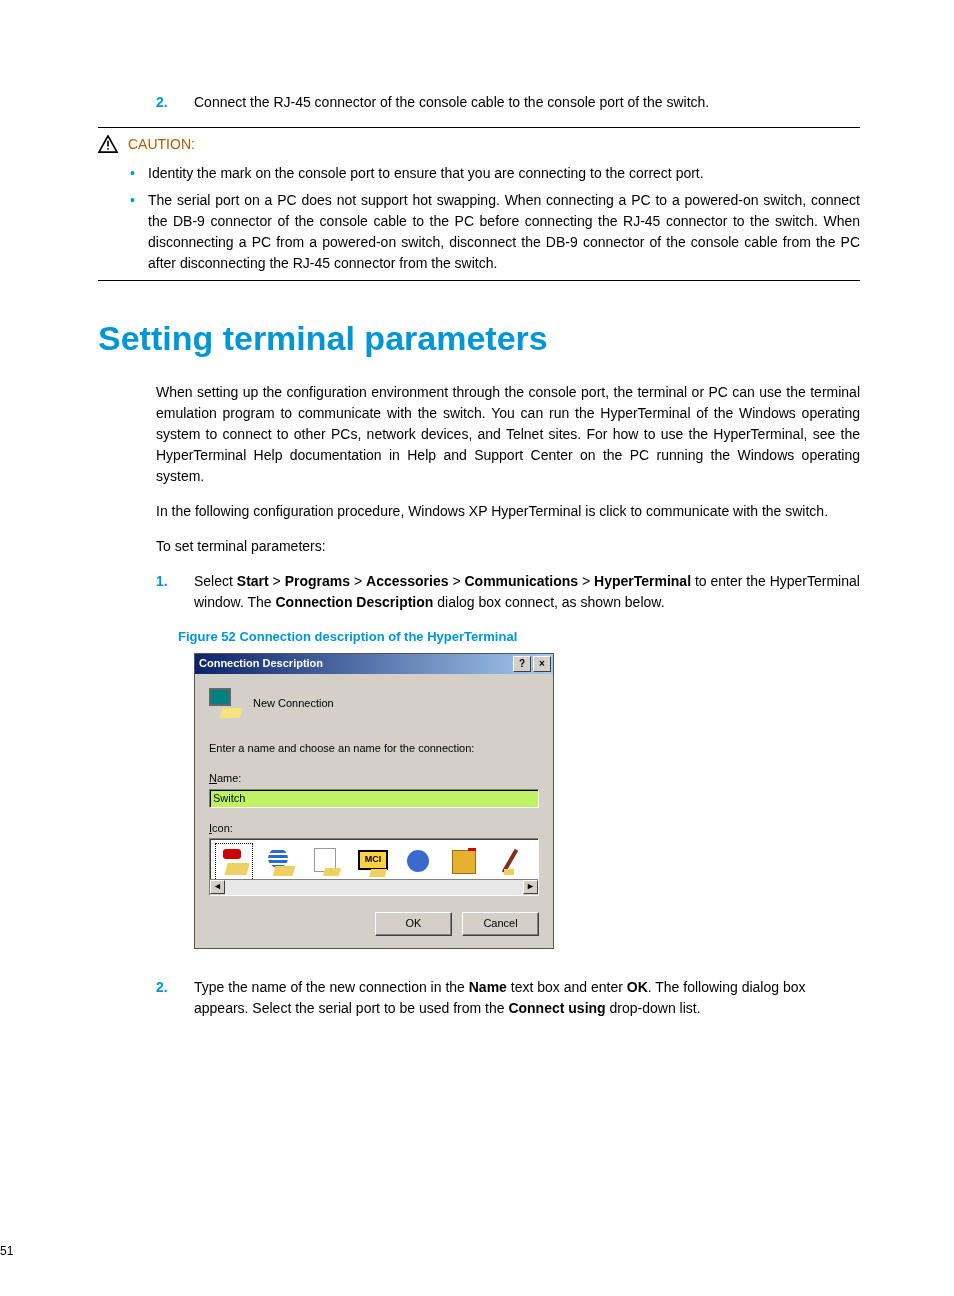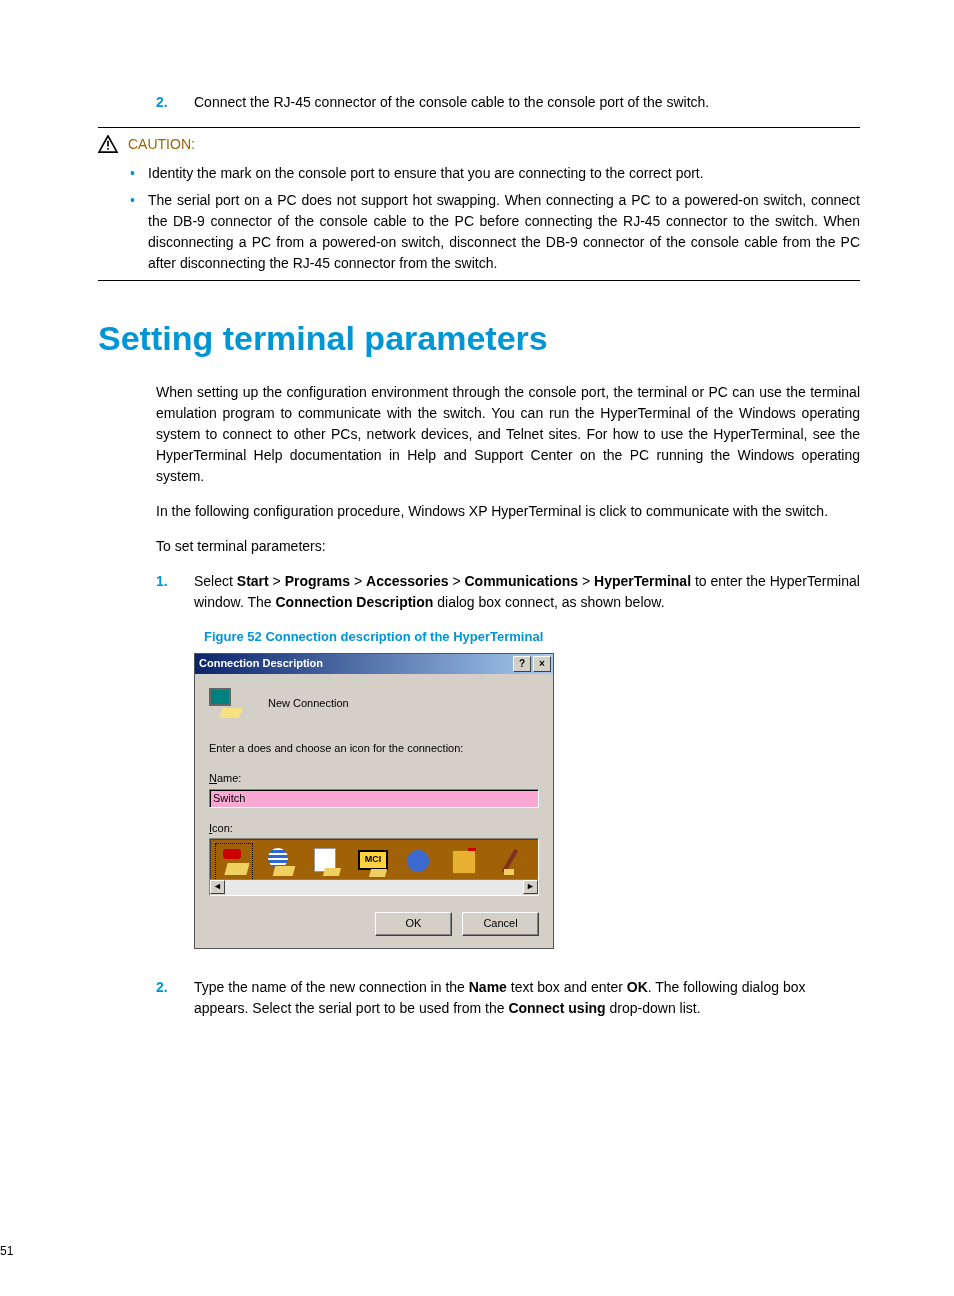--- a/index.html
+++ b/index.html
@@ -129,21 +129,21 @@
     align-items:center;
     justify-content:center;
     font-family: Arial, sans-serif;
   }
   .dialog-body {
     padding: 14px 14px 12px 14px;
   }
   .newconn-row {
     display:flex;
     align-items:center;
-    gap:27px;
+    gap:12px;
     margin-bottom: 20px;
   }
   .newconn-icon {
     width:32px; height:32px;
     position:relative;
   }
   .monitor {
     width:18px; height:14px;
     background:#008080;
     border:2px solid #666;
@@ -159,37 +159,37 @@
   }
   .label {
     margin-bottom:2px;
   }
   .underline-char {
     text-decoration: underline;
   }
   .textfield {
     width: 100%;
     height: 19px;
-    background:#f9a8d4;
+    background:#bef264;
     border:1px solid #808080;
     border-right-color:#fff;
     border-bottom-color:#fff;
     box-shadow: inset 1px 1px 0 #000;
     box-sizing:border-box;
     padding: 1px 3px;
     font-family: Tahoma, Arial, sans-serif;
     font-size:11px;
     margin-bottom:12px;
   }
   .icon-strip {
     border:1px solid #808080;
     border-right-color:#fff;
     border-bottom-color:#fff;
     box-shadow: inset 1px 1px 0 #404040;
-    background:#a16207;
+    background:#ffffff;
     height:58px;
     box-sizing:border-box;
     position:relative;
     margin-bottom:16px;
   }
   .icon-row {
     display:flex;
     gap:14px;
     padding:7px 8px 0 8px;
   }
@@ -289,37 +289,37 @@
     <p class="para">In the following configuration procedure, Windows XP HyperTerminal is click to communicate with the switch.</p>
     <p class="para" style="text-align:left">To set terminal parameters:</p>
 
     <div class="num-item">
       <div class="num">1.</div>
       <div class="body">
         <span>Select </span><b>Start</b><span> &gt; </span><b>Programs</b><span> &gt; </span><b>Accessories</b><span> &gt; </span><b>Communications</b><span> &gt; </span><b>HyperTerminal</b><span> to enter the HyperTerminal window. The </span><b>Connection Description</b><span> dialog box connect, as shown below.</span>
       </div>
     </div>
 
-    <div class="fig-caption" style="margin-left:48px">Figure 52 Connection description of the HyperTerminal</div>
+    <div class="fig-caption" style="margin-left:22px">Figure 52 Connection description of the HyperTerminal</div>
 
     <div class="dialog" style="margin-left:38px">
       <div class="dialog-title">
         <span class="title-text">Connection Description</span>
         <span class="tbtn">?</span>
         <span class="tbtn">×</span>
       </div>
       <div class="dialog-body">
         <div class="newconn-row">
           <div class="newconn-icon">
             <div class="monitor"></div>
               <div class="phone-base"></div>
           </div>
           <span>New Connection</span>
         </div>
-        <div style="margin-bottom:14px">Enter a does and choose an icon for the connection:</div>
+        <div style="margin-bottom:14px">Enter a name and choose an name for the connection:</div>
         <div class="label">
           <span class="underline-char">N</span><span>ame:</span>
         </div>
         <input class="textfield" value="Switch" style="">
         <div class="label">
           <span class="underline-char">I</span><span>con:</span>
         </div>
         <div class="icon-strip">
           <div class="icon-row">
             <div class="appicon ai1 selected">

